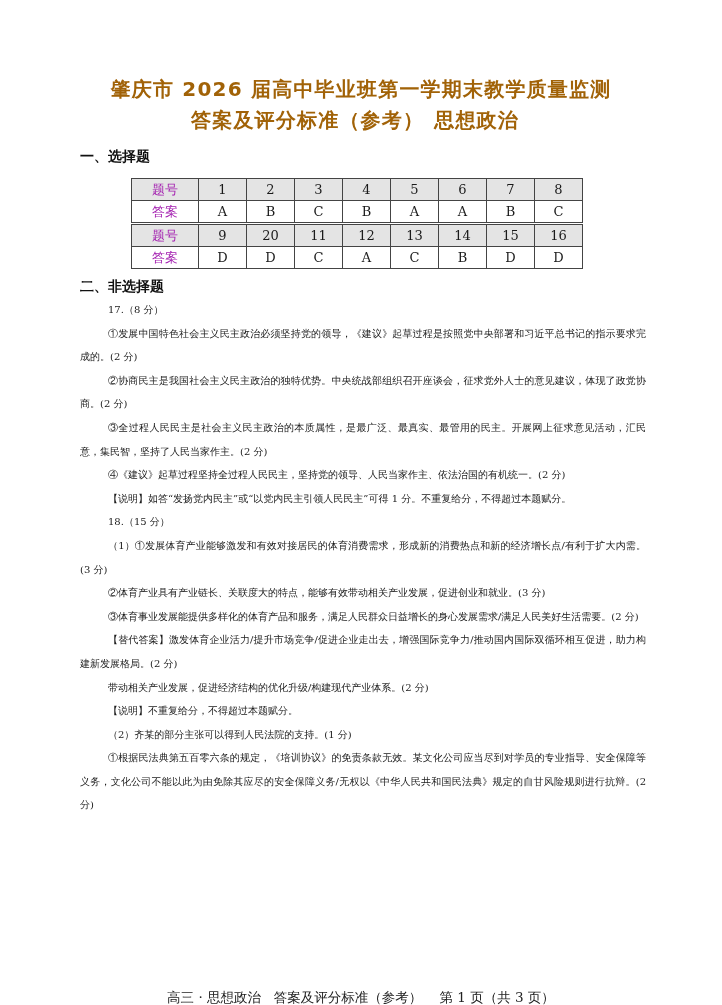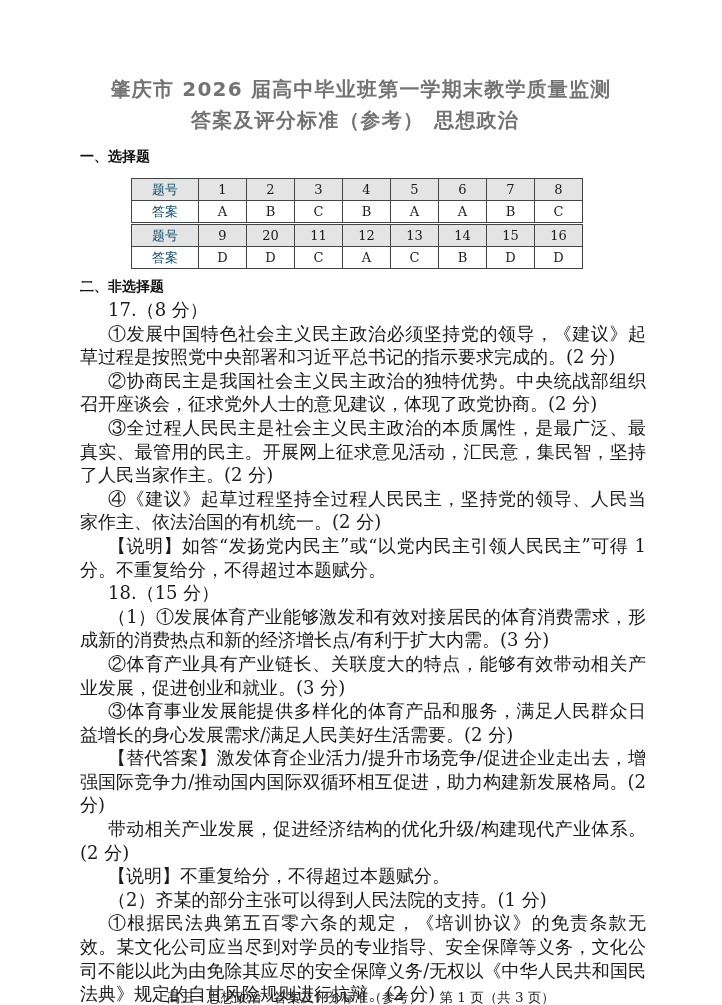--- a/index.html
+++ b/index.html
@@ -4,47 +4,47 @@
 <style>
   html, body { margin: 0; padding: 0; background: #ffffff; }
   body {
     width: 722px; height: 1005px; position: relative; overflow: hidden;
     font-family: "DejaVu Serif", "Liberation Serif", serif;
     color: #1a1a1a;
   }
   .title {
     position: absolute; left: 0; width: 722px; text-align: center;
     font-family: "DejaVu Sans", "Liberation Sans", sans-serif;
-    font-weight: bold; font-size: 20px; letter-spacing: 1.2px; color: #737373;
+    font-weight: bold; font-size: 20px; letter-spacing: 1.2px; color: #a16207;
   }
   #title1 { top: 76px; }
   #title2 { top: 107px; left: -6px; }
   #title2 .subject { margin-left: 10px; }
   .section-head {
     position: absolute; left: 80px;
     font-family: "DejaVu Sans", "Liberation Sans", sans-serif;
     font-weight: bold; font-size: 14px; color: #111;
   }
   #sec1 { top: 148px; font-family: Liberation Mono, monospace; }
   #sec2 { top: 278px; }
   table.ans {
     position: absolute; left: 131px; top: 178px;
     border-collapse: collapse; font-size: 13px;
     border: 1.5px solid #333;
   }
   table.ans td {
     border: 1px solid #444; height: 21px; padding: 0;
     text-align: center; width: 47px;
   }
-  table.ans td.lbl { width: 66px; color: #0c4a6e; }
+  table.ans td.lbl { width: 66px; color: #a21caf; }
   table.ans tr.hdr td { background: #e4e4e4; }
   table.ans tr.sep td { border-bottom: 3px double #444; }
   .body {
     position: absolute; left: 80px; top: 298px; width: 566px;
-    font-size: 18px; line-height: 23.6px; color: #1a1a1a;
+    font-size: 10px; line-height: 23.6px; color: #1a1a1a;
   }
   .body p { margin: 0; text-indent: 28px; text-align: justify; }
   .footer {
     position: absolute; top: 947px; left: 0; width: 722px; text-align: center;
     font-size: 13.5px; color: #222; margin-top: 42px;
   }
   .footer span { white-space: pre; }
 </style>
 </head>
 <body>

